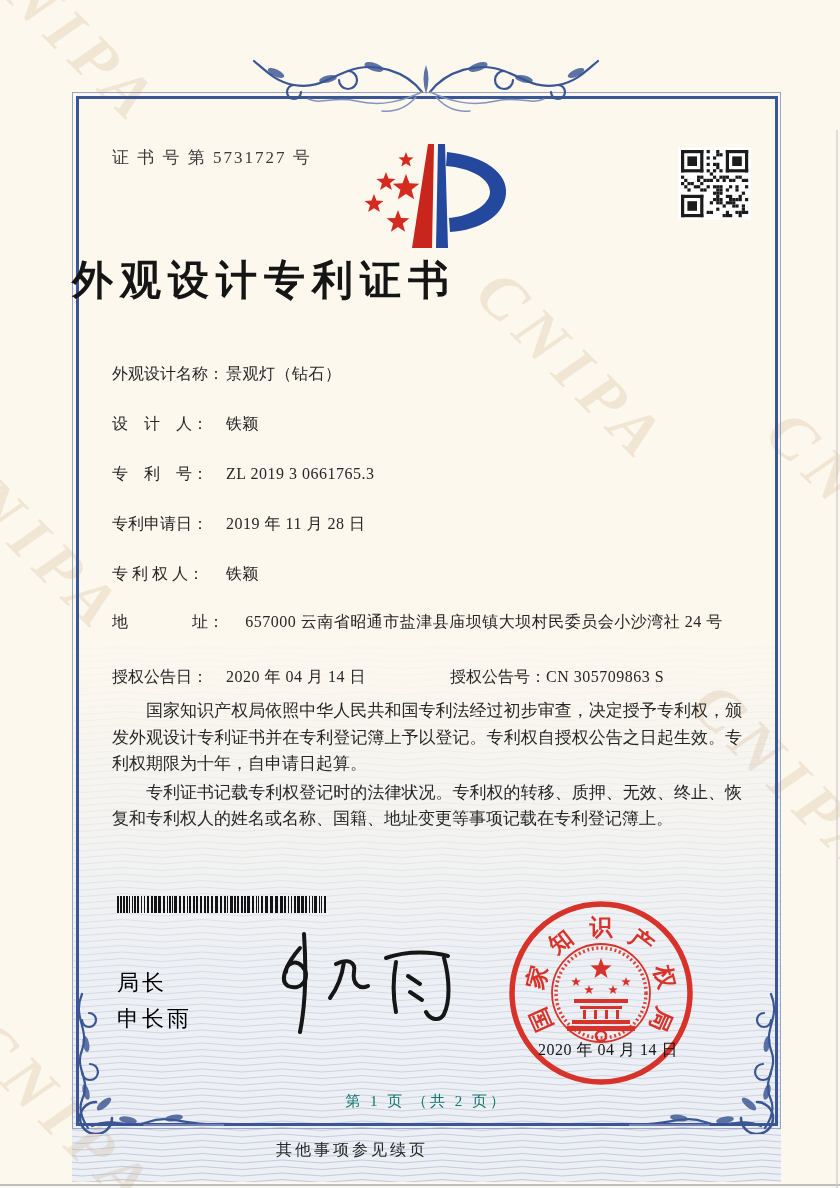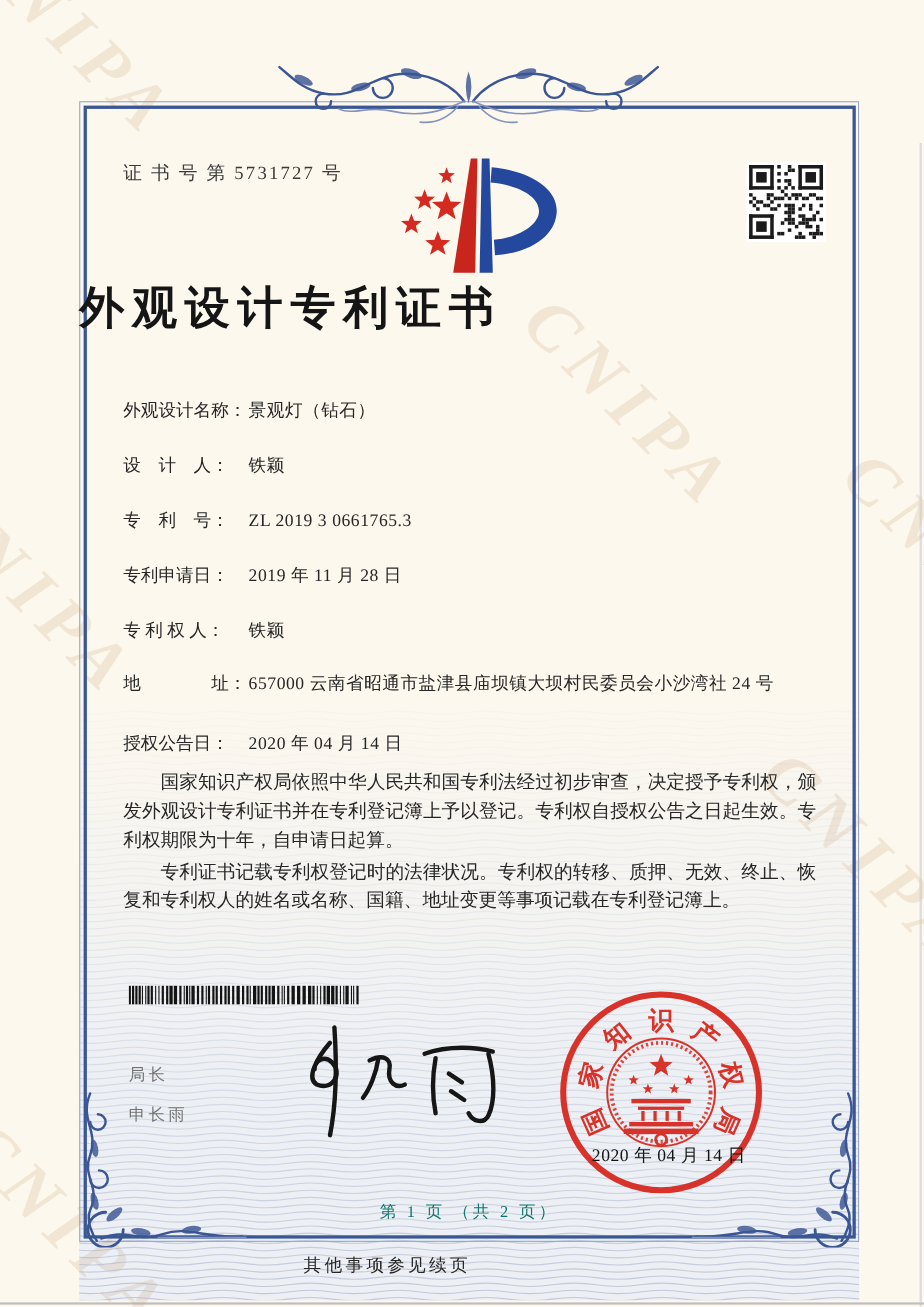--- a/index.html
+++ b/index.html
@@ -23,26 +23,26 @@
   .fl2{stroke:#8593bd;stroke-width:1.5;fill:none;stroke-linecap:round;}
   .flf{fill:#3a5694;opacity:.82;}
   
   .content{position:absolute;inset:0;z-index:6;border-radius:28px;}
   .certno{left:112px;top:146px;font-size:17px;letter-spacing:2px;color:#3a3a3a;}
   .title{left:72px;top:253px;width:709px;text-align:left;font-size:41px;font-weight:700;
          letter-spacing:7px;color:#151515;}
   .frow{left:112px;font-size:16px;line-height:27px;color:#262626;}
   .flabel{display:inline-block;min-width:114px;}
   .fval{letter-spacing:.5px;}
-  .addrval{display:inline-block;width:516px;vertical-align:top;}
+  .addrval{display:inline-block;width:516px;vertical-align:top;text-align:center;}
   .pair2{position:absolute;left:338px;top:0;}
   .paras{left:112px;top:698px;width:630px;font-size:17px;line-height:26.5px;
          text-align:justify;color:#262626;}
   .paras p{margin:0 0 2px 0;text-indent:2em;}
-  .director{left:117px;font-size:15px;letter-spacing:3px;color:#737373;}
+  .director{left:117px;font-size:22px;letter-spacing:3px;color:#000000;}
   #seal{left:506px;top:898px;opacity:.94;}
   .sealtext{font-size:23px;font-weight:700;fill:#d7281e;}
   .sealdate{left:529px;top:1040px;width:158px;text-align:center;font-size:16px;
             color:#141414;letter-spacing:.5px;}
   .pagefooter{left:72px;top:1092px;width:709px;text-align:center;font-size:15px;
               letter-spacing:3px;color:#0f766e;}
   .contnote{left:0;top:1140px;width:704px;text-align:center;font-size:16px;
             letter-spacing:3px;color:#262626;}
   .edge-b{left:0;right:0;bottom:2px;height:2px;background:#9aa0a8;opacity:.65;z-index:8;}
   .edge-r{top:130px;bottom:0;right:2px;width:2px;background:#c4c6cc;opacity:.55;z-index:8;}
@@ -325,20 +325,23 @@
     <span class="flabel">专利申请日：</span><span class="fval">2019 年 11 月 28 日</span>
   </div>
   <div class="abs frow" style="top:560px">
     <span class="flabel">专 利 权 人：</span><span class="fval">铁颖</span>
   </div>
   <div class="abs frow" style="top:608px">
     <span class="flabel">地　　　　址：</span><span class="fval addrval">657000 云南省昭通市盐津县庙坝镇大坝村民委员会小沙湾社 24 号</span>
   </div>
   <div class="abs frow" style="top:663px;width:640px">
     <span class="flabel">授权公告日：</span><span class="fval">2020 年 04 月 14 日</span>
+    <span class="pair2">
+      <span class="flabel" style="min-width:0">授权公告号：</span><span class="fval">CN 305709863 S</span>
+    </span>
   </div>
 
   <div class="abs paras">
     <p>国家知识产权局依照中华人民共和国专利法经过初步审查，决定授予专利权，颁发外观设计专利证书并在专利登记簿上予以登记。专利权自授权公告之日起生效。专利权期限为十年，自申请日起算。</p>
     <p>专利证书记载专利权登记时的法律状况。专利权的转移、质押、无效、终止、恢复和专利权人的姓名或名称、国籍、地址变更等事项记载在专利登记簿上。</p>
   </div>
 
   <svg id="barcode" class="abs" style="left:117px;top:896px" width="218" height="18">
       <rect x="0" y="0" width="2" height="17" fill="#131313"></rect>
       <rect x="3" y="0" width="2" height="17" fill="#131313"></rect>

